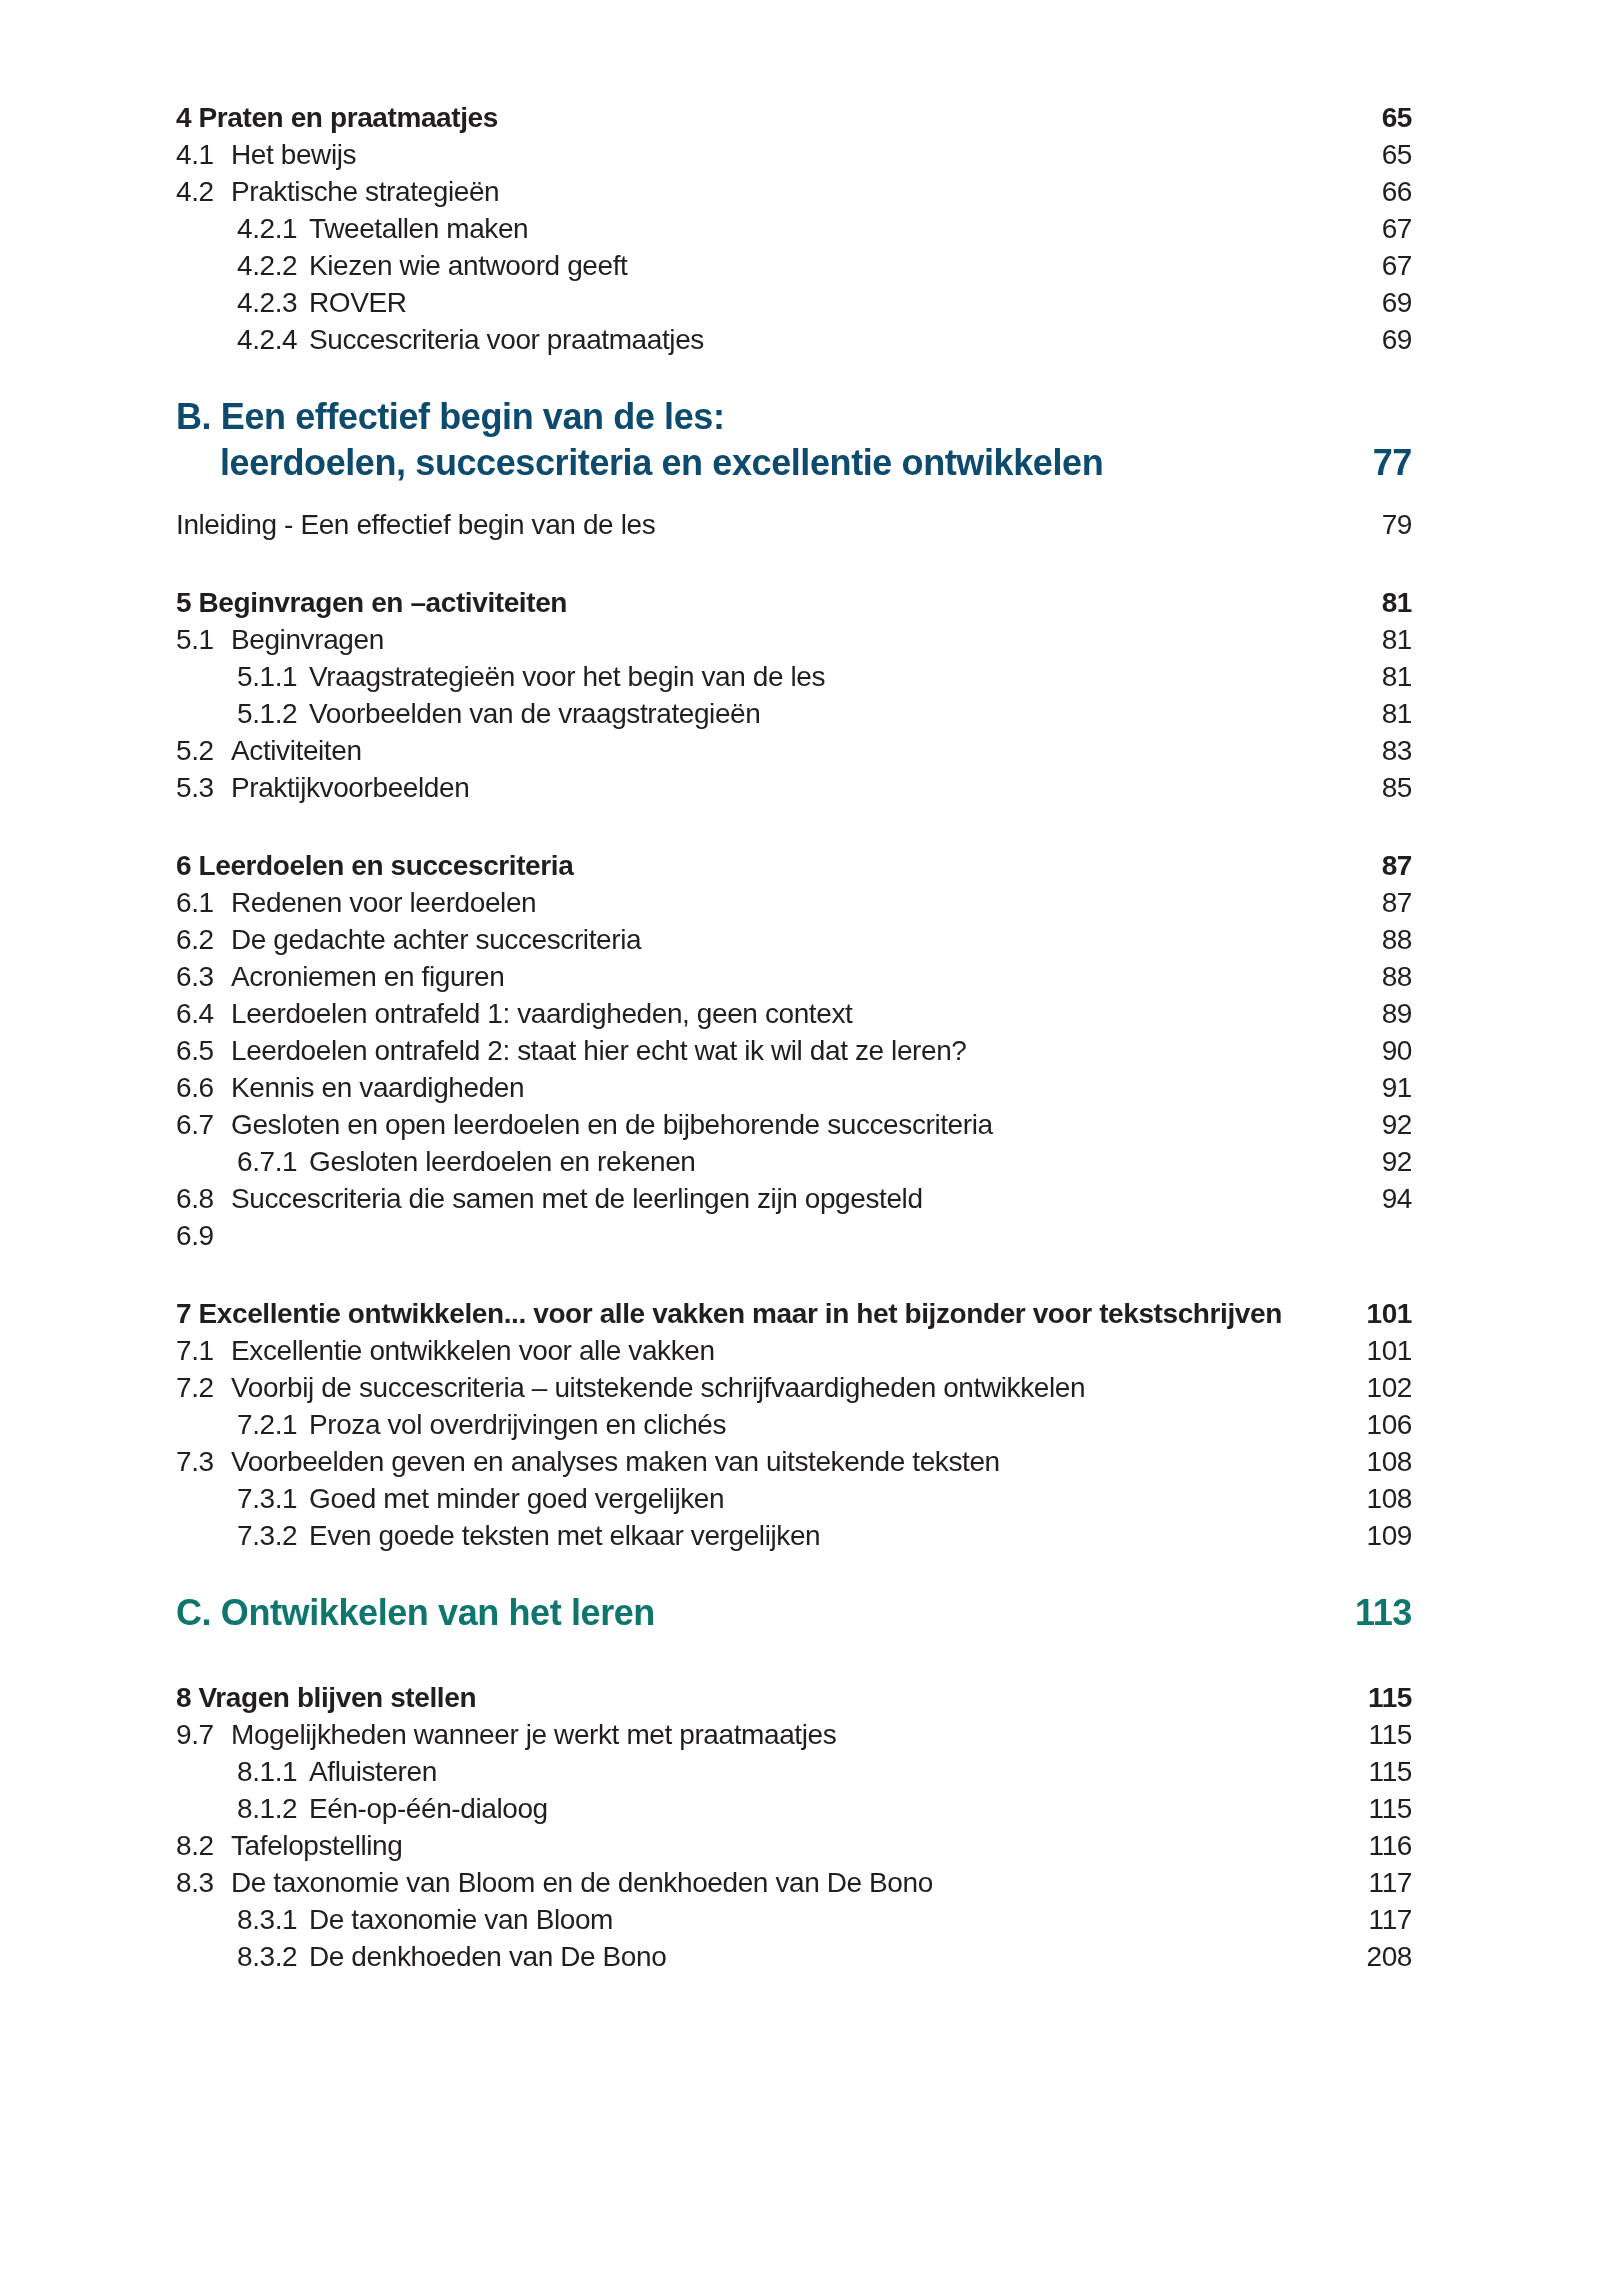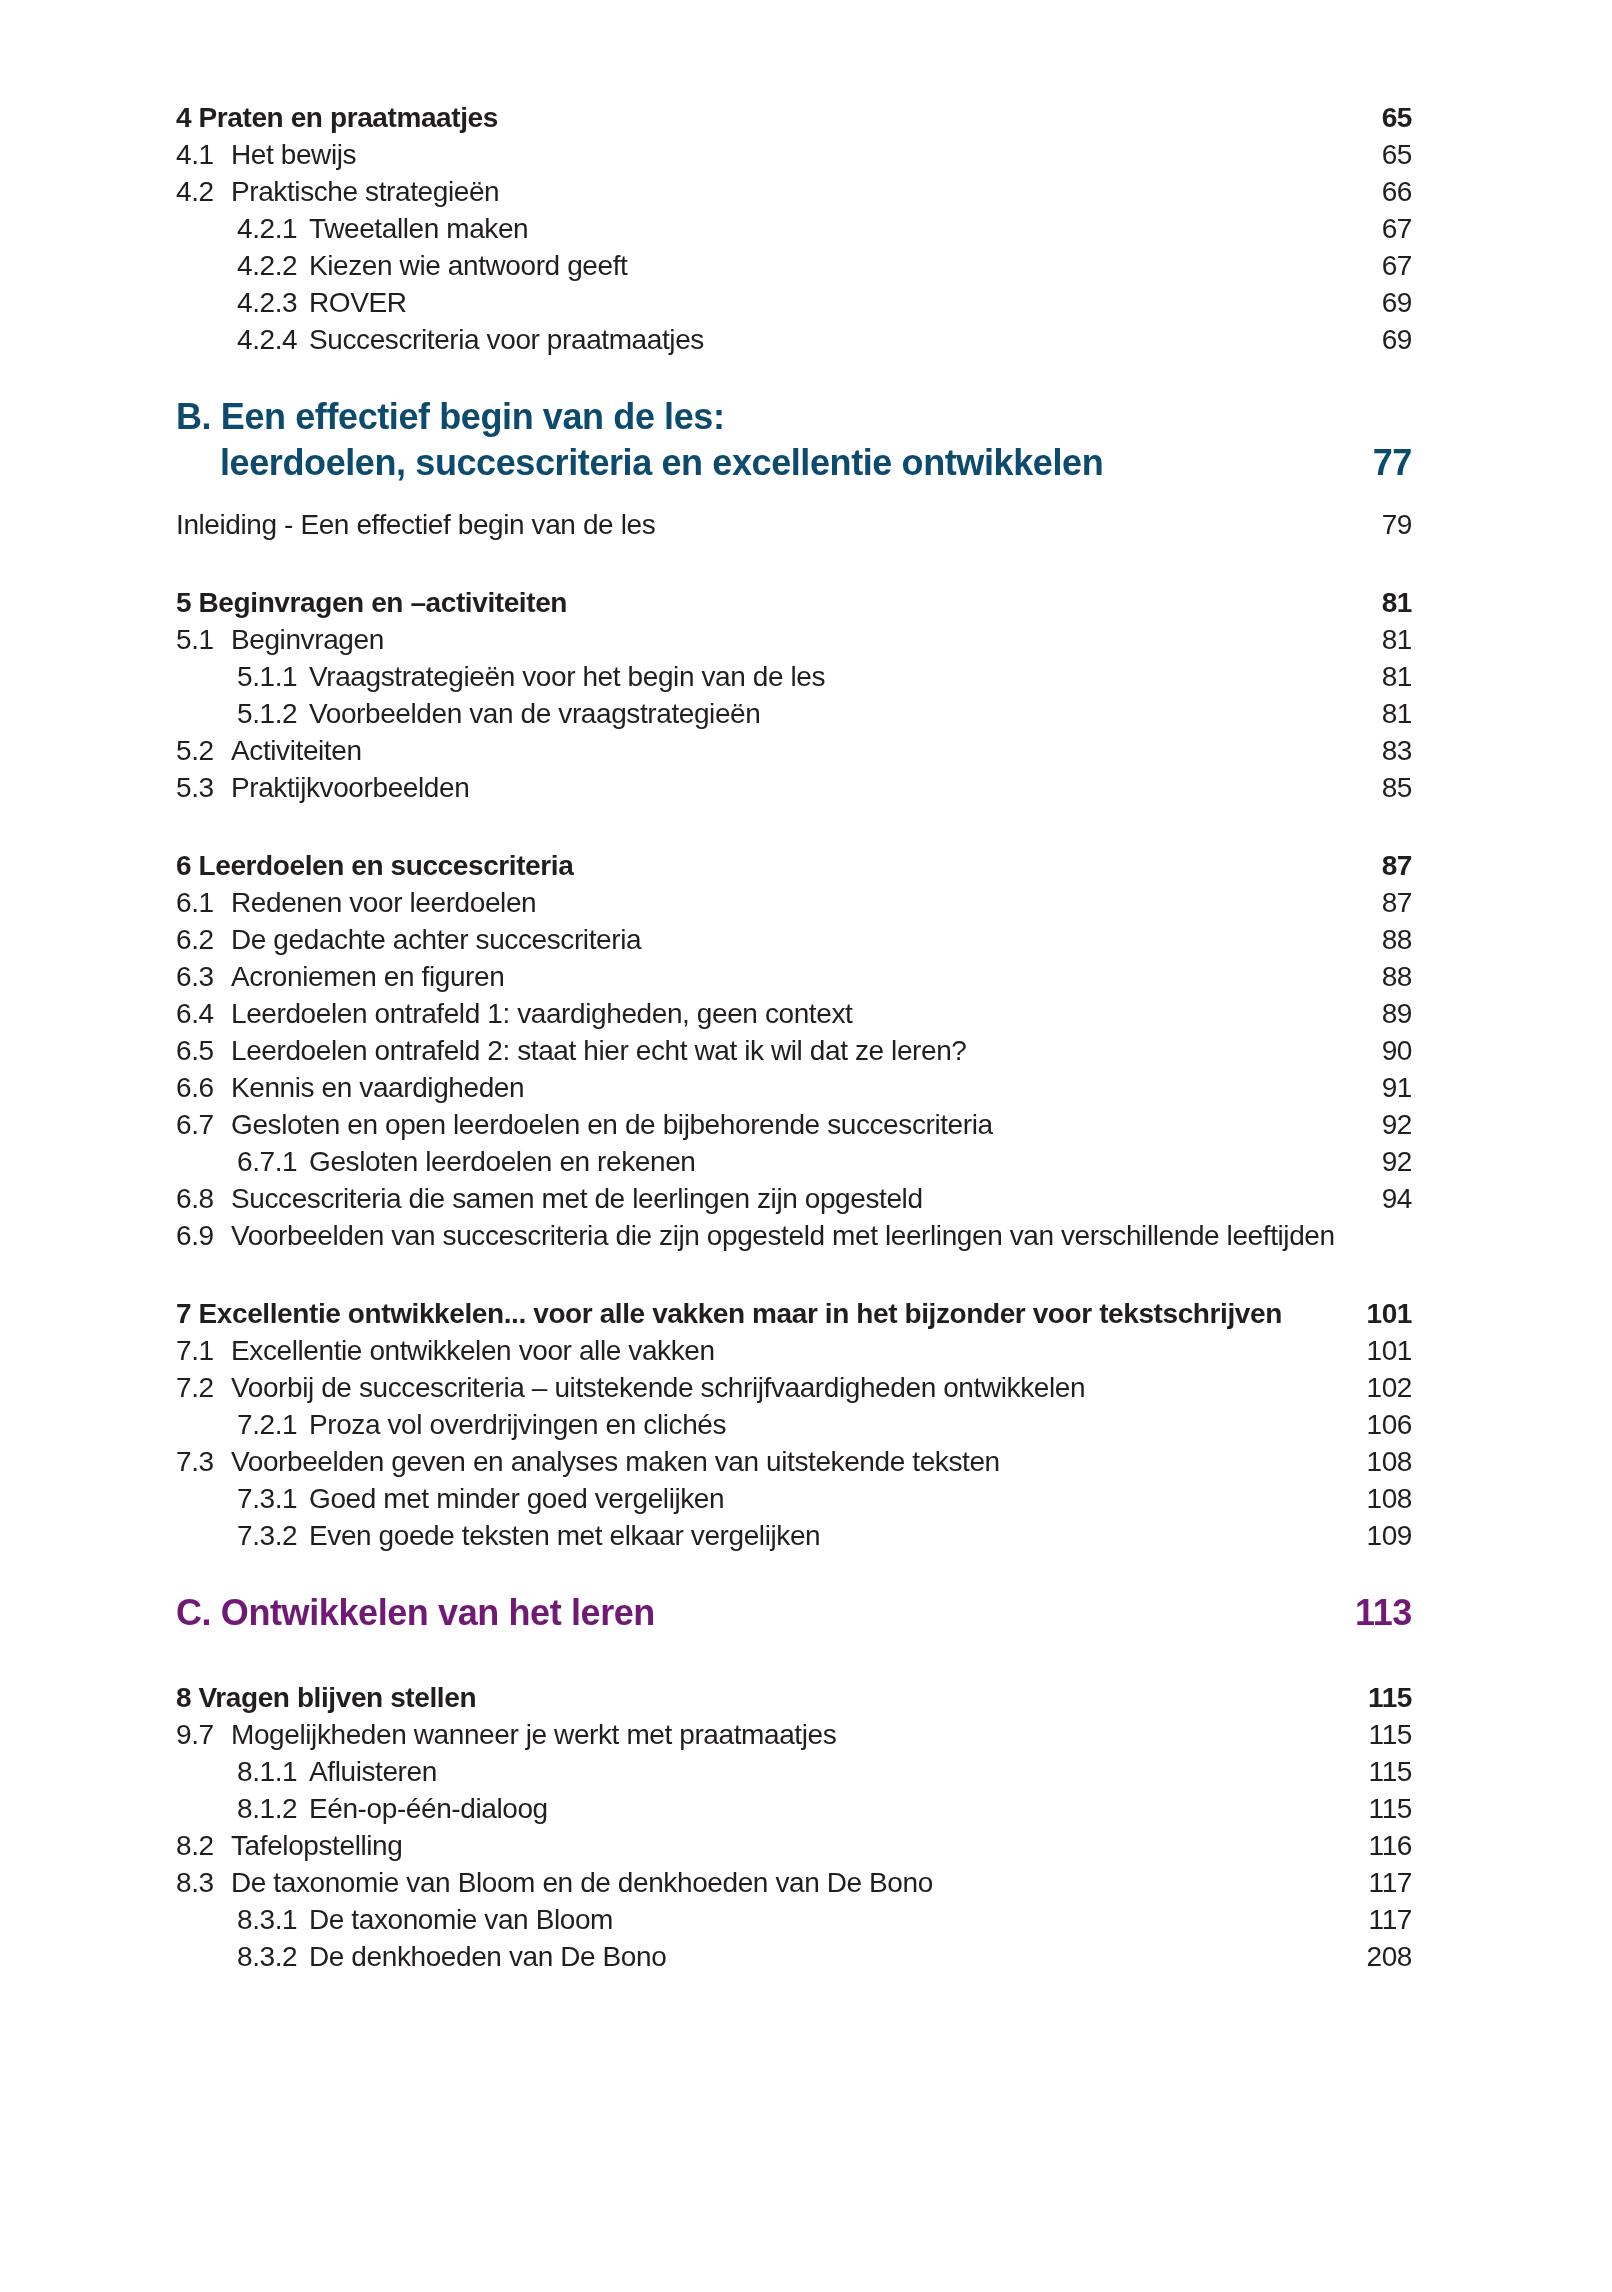--- a/index.html
+++ b/index.html
@@ -196,21 +196,20 @@
     </div>
     <div class="row row-item">
       <span class="num">6.8</span>
       <span class="title">Succescriteria die samen met de leerlingen zijn opgesteld</span>
       <span class="spacer"></span>
       <span class="page">94</span>
     </div>
     <div class="row row-item">
       <span class="num">6.9</span>
       <div class="ml">
-        <div class="ml-line">Voorbeelden van succescriteria die zijn opgesteld met leerlingen van verschillende leeftijden</div>
       </div>
     </div>
     <div class="row row-chapter">
       <span class="title">7 Excellentie ontwikkelen... voor alle vakken maar in het bijzonder voor tekstschrijven</span>
       <span class="spacer"></span>
       <span class="page">101</span>
     </div>
     <div class="row row-item">
       <span class="num">7.1</span>
       <span class="title">Excellentie ontwikkelen voor alle vakken</span>
@@ -240,21 +239,21 @@
       <span class="title">Goed met minder goed vergelijken</span>
       <span class="spacer"></span>
       <span class="page">108</span>
     </div>
     <div class="row row-subitem">
       <span class="num">7.3.2</span>
       <span class="title">Even goede teksten met elkaar vergelijken</span>
       <span class="spacer"></span>
       <span class="page">109</span>
     </div>
-    <div class="row row-part" style="color: #701a75;">
+    <div class="row row-part" style="color: #0f766e;">
       <span class="title">C. Ontwikkelen van het leren</span>
       <span class="spacer"></span>
       <span class="page">113</span>
     </div>
     <div class="row row-chapter">
       <span class="title">8 Vragen blijven stellen</span>
       <span class="spacer"></span>
       <span class="page">115</span>
     </div>
     <div class="row row-item">

